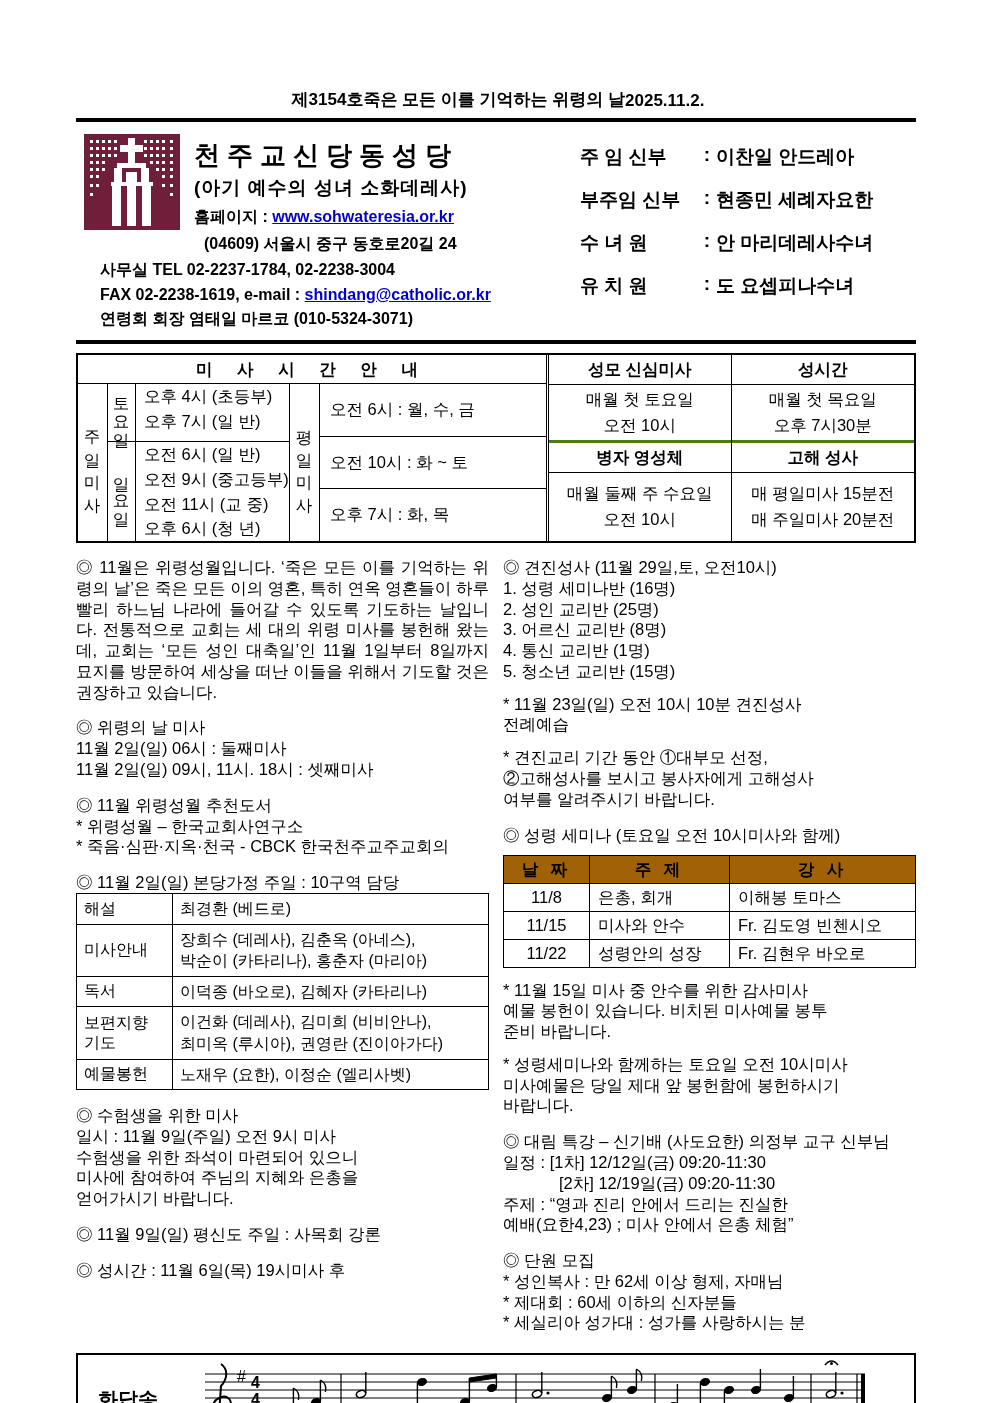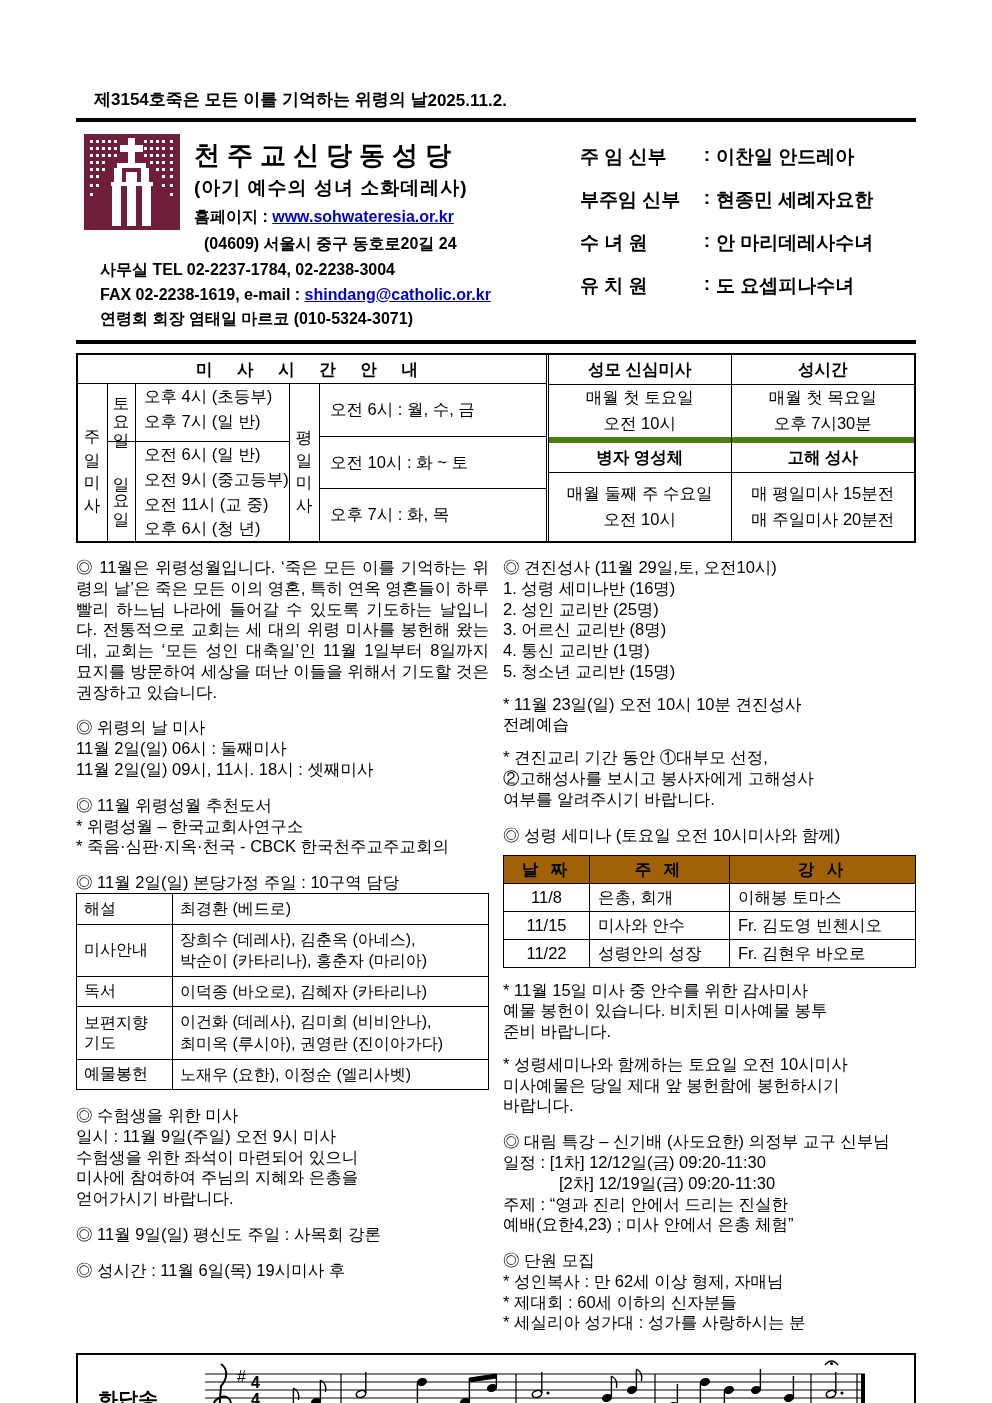--- a/index.html
+++ b/index.html
@@ -6,21 +6,21 @@
   html,body { margin:0; padding:0; background:#ffffff; }
   body {
     width: 992px; height: 1403px;
     font-family: "Liberation Sans", sans-serif;
     color:#000;
   }
   .page { width: 840px; margin: 0 auto; padding-top: 88px; }
 
   
   .masthead {
-    display:flex; justify-content:flex-start; align-items:flex-end;
+    display:flex; justify-content:center; align-items:flex-end;
     font-size:17px; font-weight:bold; padding:0 14px 7px 18px;
     border-bottom:4px solid #000;
   }
   
   .header-block { display:flex; padding:12px 0 10px 8px; border-bottom:4px solid #000; }
   .hb-left { width:470px; }
   .hb-left-top { display:flex; }
   .logo { width:96px; height:96px; flex:0 0 96px; }
   .church-names { margin-left:14px; padding-top:4px; }
   .church-name { font-size:26px; font-weight:bold; letter-spacing:7px; white-space:nowrap; }
@@ -53,21 +53,21 @@
   .mt-dayrow.r2 { flex:1; }
   .timecell { flex:1; display:flex; flex-direction:column; padding-left:8px; line-height:1.5; white-space:nowrap; }
   .mt-daycol { border-right:1px solid #000; }
   .mt-weekcol { flex:1; display:flex; flex-direction:column; }
   .mt-weekrow { flex:1; display:flex; align-items:center; padding-left:10px; border-bottom:1px solid #000; white-space:nowrap; }
   .mt-weekrow:last-child { border-bottom:none; }
   .mt-right { flex:1; display:flex; border-left:3px double #000; }
   .mt-rcol { width:50%; display:flex; flex-direction:column; }
   .mt-rcol:first-child { border-right:1px solid #000; }
   .mt-rhead { height:30px; line-height:28px; text-align:center; font-weight:bold; border-bottom:1px solid #000; }
-  .mt-rrow1 { height:58px; border-bottom:6px solid #4d7c0f; }
+  .mt-rrow1 { height:58px; border-bottom:3px solid #4d7c0f; }
   .mt-rrow2 { height:30px; border-bottom:1px solid #000; font-weight:bold; }
   .mt-rrow3 { flex:1; }
   .mt-rcell { display:flex; flex-direction:column; align-items:center; justify-content:center; text-align:center; line-height:1.55; white-space:pre-line; }
 
   
   .body-cols { display:flex; gap:14px; margin-top:14px; }
   .col { width:413px; font-size:16.5px; line-height:1.26; }
   .para { text-align:justify; word-break:break-all; }
   .sec-title { font-weight:normal; margin-top:15px; white-space:nowrap; }
   .line { white-space:nowrap; }

